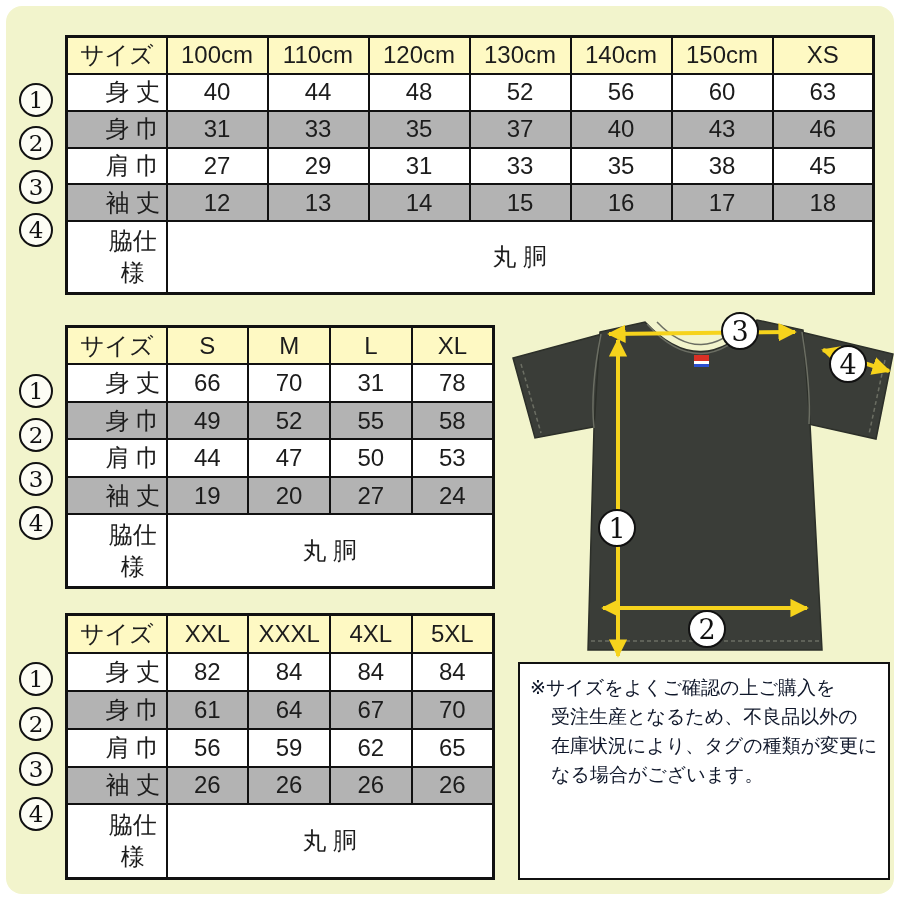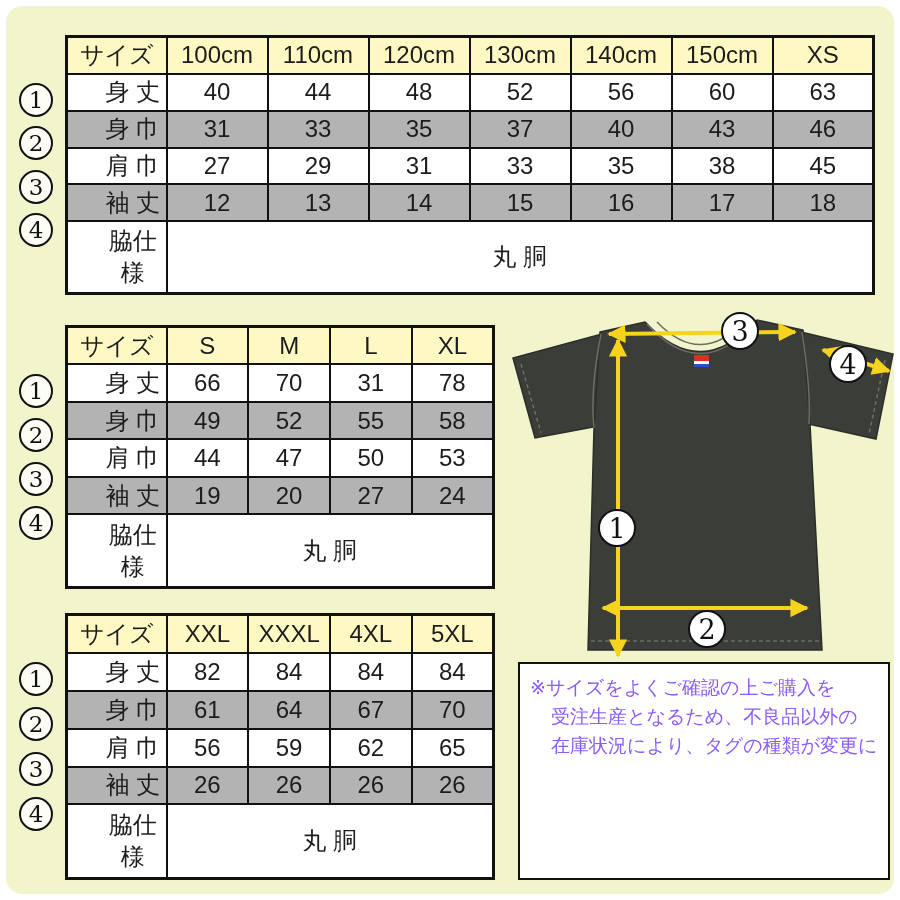--- a/index.html
+++ b/index.html
@@ -44,21 +44,21 @@
     position:absolute;width:34px;height:34px;border:2px solid #111;border-radius:50%;
     background:#ffffff;display:flex;align-items:center;justify-content:center;
     font-family:"DejaVu Serif","Liberation Serif",serif;font-size:27px;color:#111;z-index:5;
   }
   
   #note-box{
     position:absolute;left:518px;top:662px;width:372px;height:218px;
     background:#ffffff;border:2px solid #111;box-sizing:border-box;
     padding:9px 6px 6px 10px;
   }
-  .note-line{font-size:19px;line-height:29px;color:#8b5cf6;white-space:nowrap;}
+  .note-line{font-size:19px;line-height:29px;color:#0f172a;white-space:nowrap;}
   .note-line:not(:first-child){padding-left:21px;}
 </style>
 </head>
 <body>
 
 <div class="bg"></div>
 
 <table class="size-table" id="table-kids">
     <colgroup>
       <col style="width:100px">
@@ -282,13 +282,14 @@
   <div class="shirt-badge" style="left:93px;top:197px;">1</div>
   <div class="shirt-badge" style="left:183px;top:298px;">2</div>
   <div class="shirt-badge" style="left:216px;top:0px;">3</div>
   <div class="shirt-badge" style="left:324px;top:33px;">4</div>
 </div>
 
 <div id="note-box">
     <div class="note-line">※サイズをよくご確認の上ご購入を</div>
     <div class="note-line">受注生産となるため、不良品以外の</div>
     <div class="note-line">在庫状況により、タグの種類が変更に</div>
+    <div class="note-line">なる場合がございます。</div>
   </div>
 
 </body></html>

